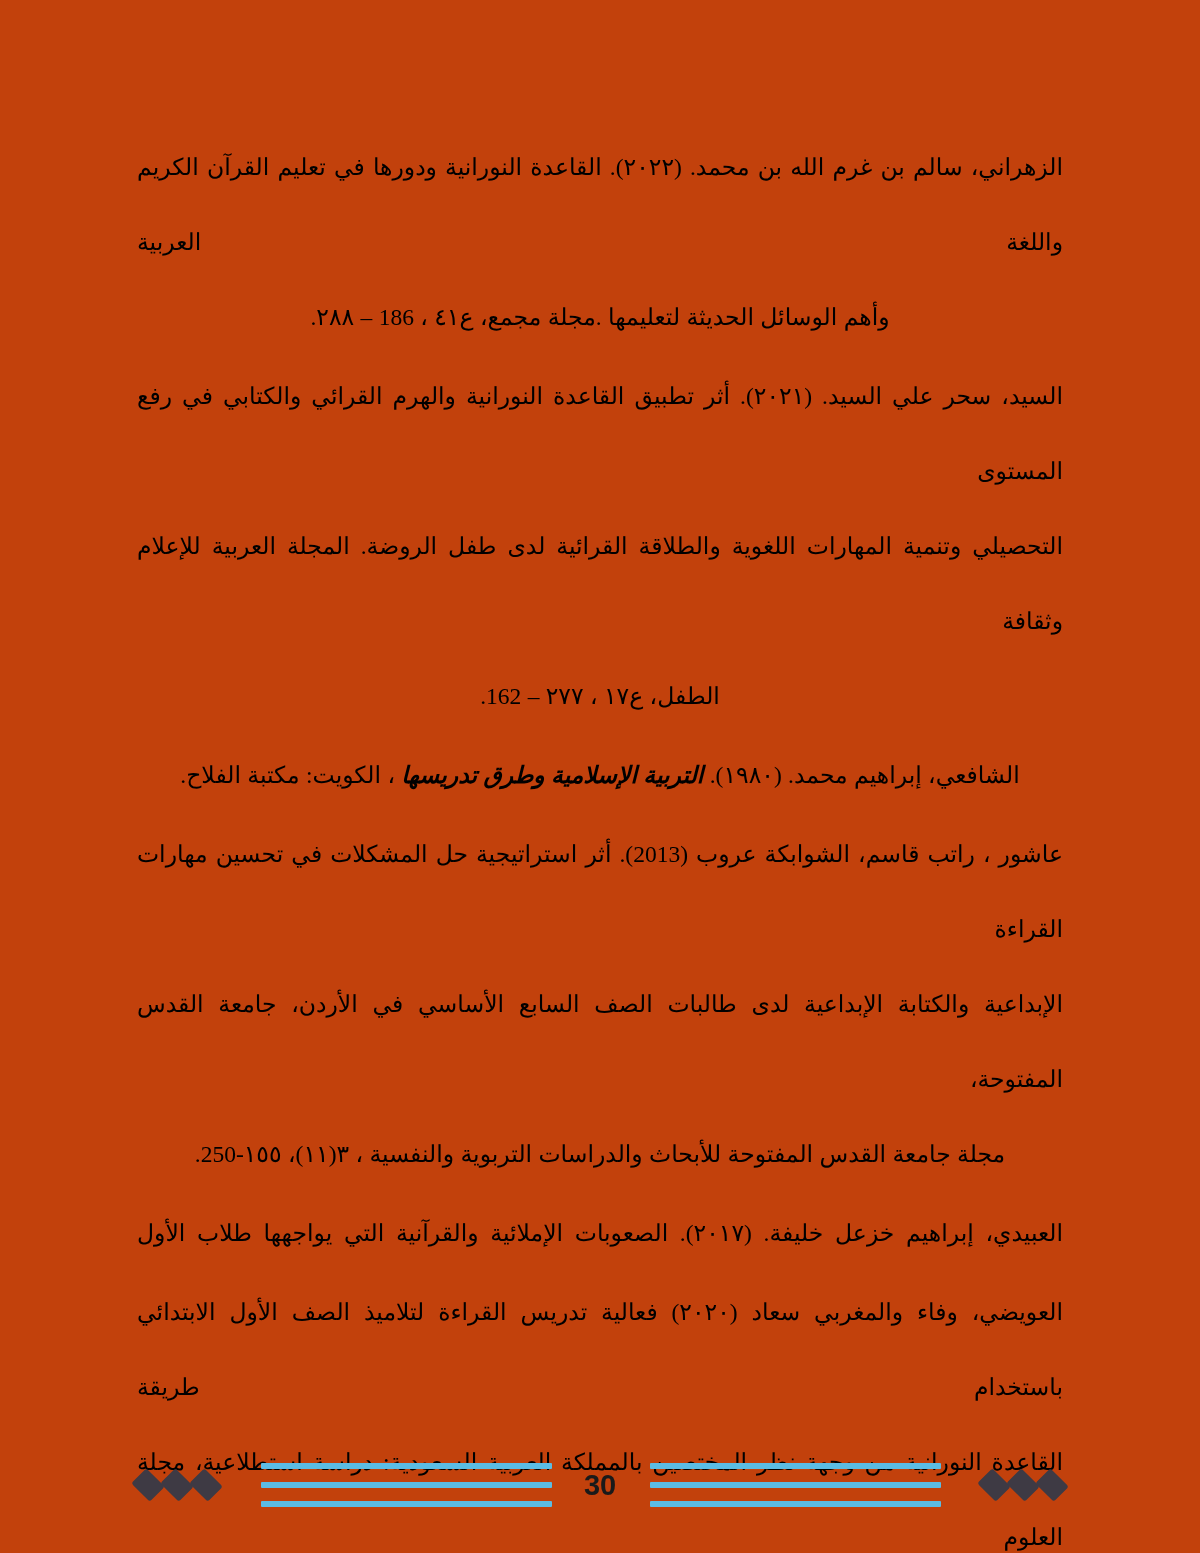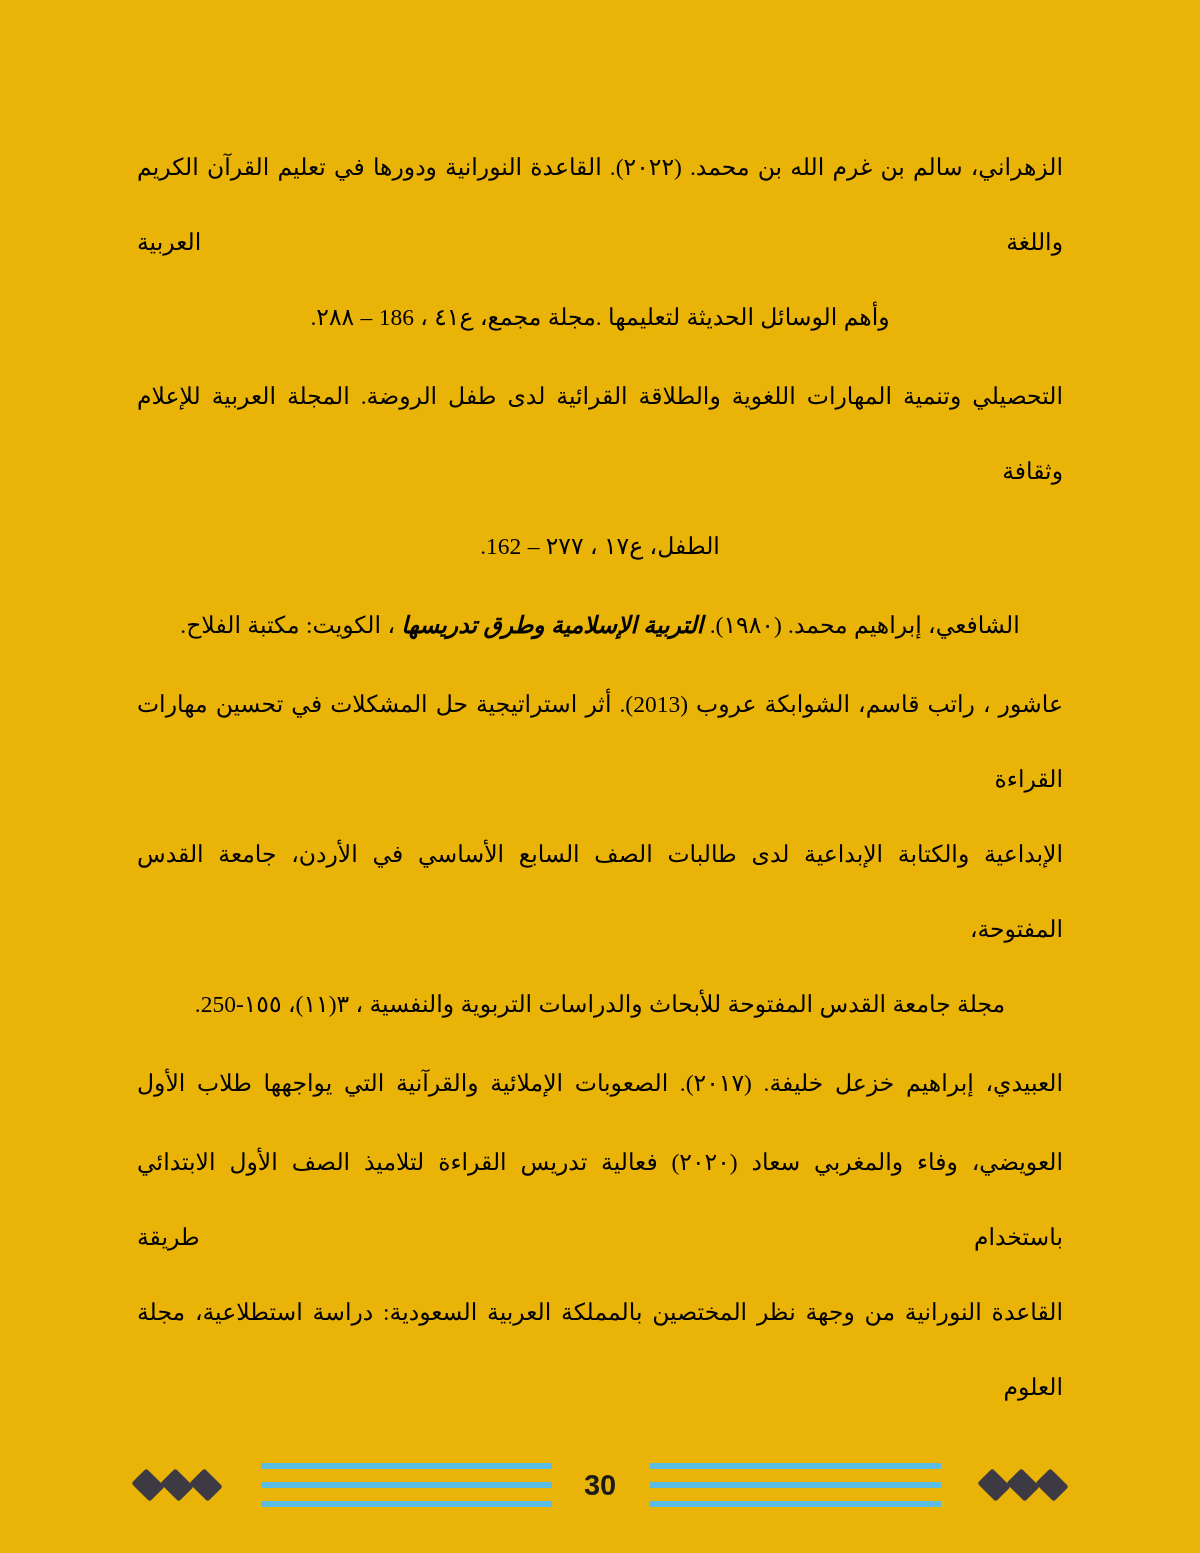--- a/index.html
+++ b/index.html
@@ -5,21 +5,21 @@
 <style>
   html, body {
     margin: 0;
     padding: 0;
     background: #ffffff;
   }
   .page {
     position: relative;
     width: 1200px;
     height: 1553px;
-    background: #eab308;
+    background: #c2410c;
     margin: 0 auto;
     overflow: hidden;
     font-family: "Liberation Serif", "DejaVu Serif", serif;
     color: #000000;
     direction: rtl;
   }
 
   .content {
     position: absolute;
     top: 130px;
@@ -113,20 +113,21 @@
 <div class="page">
 
   <div class="content">
 
     <div class="ref">
       <span class="line-justify">الزهراني، سالم بن غرم الله بن محمد. (٢٠٢٢). القاعدة النورانية ودورها في تعليم القرآن الكريم واللغة العربية</span>
       <span class="line-center">وأهم الوسائل الحديثة لتعليمها .مجلة مجمع، ع٤١ ، 186 – ٢٨٨.</span>
     </div>
 
     <div class="ref">
+      <span class="line-justify">السيد، سحر علي السيد. (٢٠٢١). أثر تطبيق القاعدة النورانية والهرم القرائي والكتابي في رفع المستوى</span>
       <span class="line-justify">التحصيلي وتنمية المهارات اللغوية والطلاقة القرائية لدى طفل الروضة. المجلة العربية للإعلام وثقافة</span>
       <span class="line-center">الطفل، ع١٧ ، ٢٧٧ – 162.</span>
     </div>
 
     <div class="ref">
       <span class="line-center"><span>الشافعي، إبراهيم محمد. (١٩٨٠). </span><span class="title-em">التربية الإسلامية وطرق تدريسها</span><span> ، الكويت: مكتبة الفلاح.</span></span>
     </div>
 
     <div class="ref">
       <span class="line-justify">عاشور ، راتب قاسم، الشوابكة عروب (2013). أثر استراتيجية حل المشكلات في تحسين مهارات القراءة</span>

